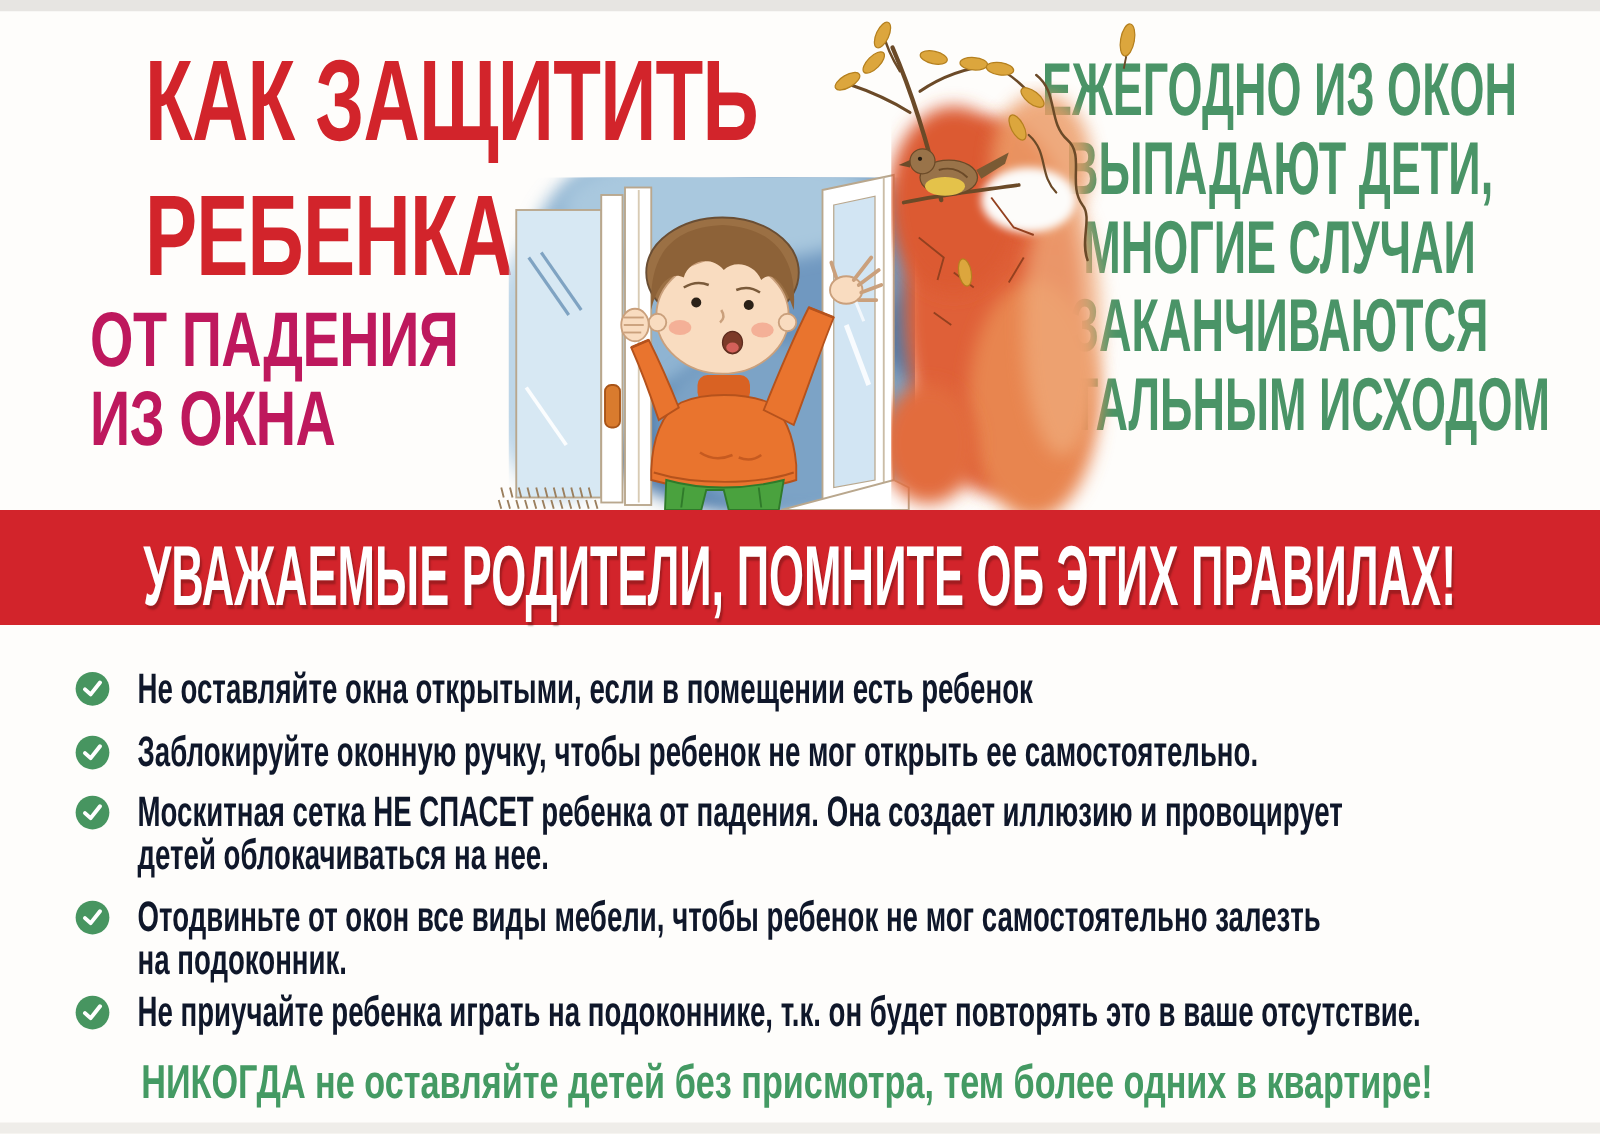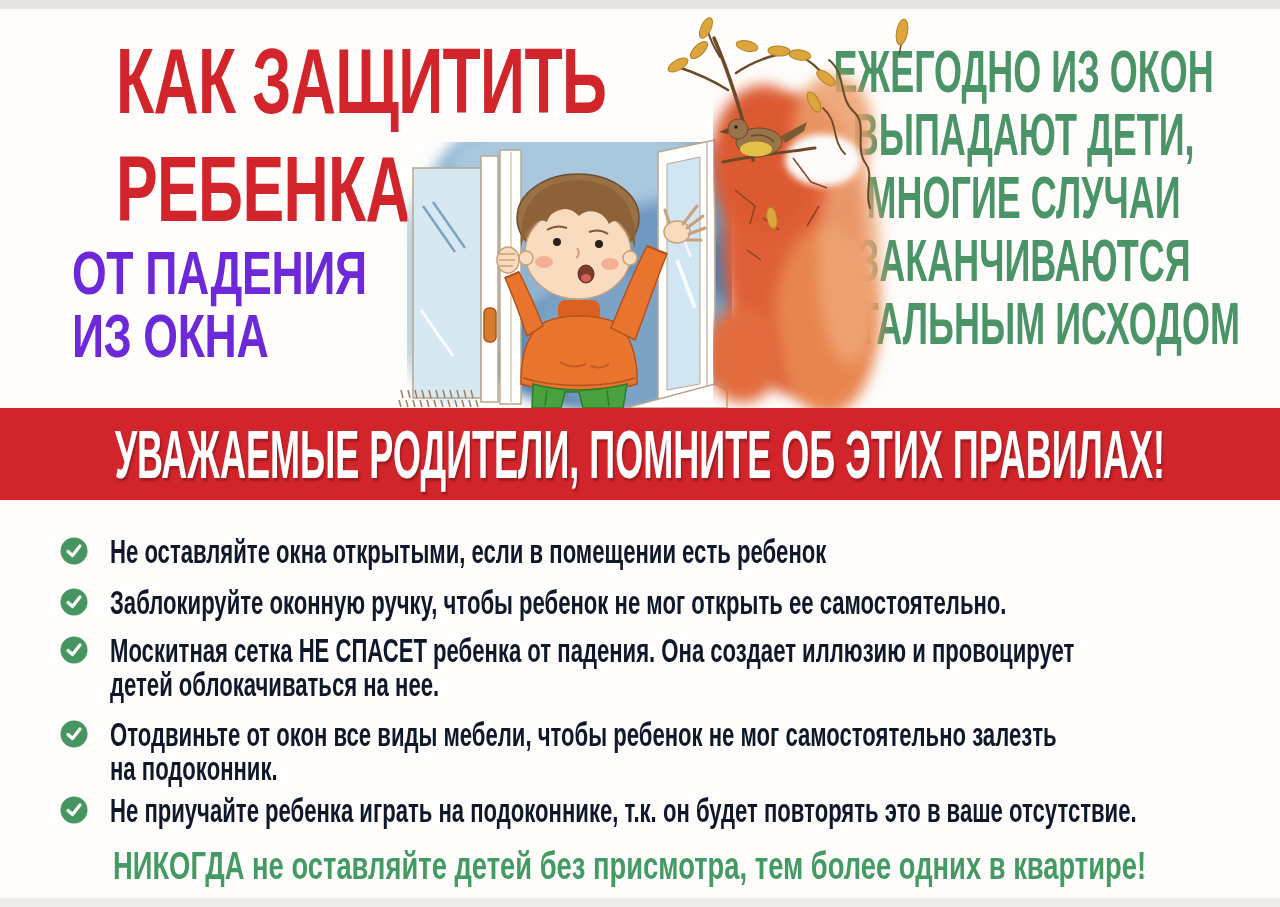--- a/index.html
+++ b/index.html
@@ -11,41 +11,41 @@
   .edge-strip{position:absolute;left:0;width:1280px;}
   #strip-top{top:0;height:9px;background:#e7e5e2;}
   #strip-bottom{top:898px;height:9px;background:#efede9;}
 
   
   #title-block{position:absolute;left:72px;top:27px;color:#d2242b;margin-left:44px;}
   .title-line{
     font-size:92px;font-weight:bold;line-height:108px;white-space:nowrap;
     transform:scaleX(0.68);transform-origin:left top;letter-spacing:-1px;
   }
-  #subtitle-block{position:absolute;left:72px;top:241px;color:#6d28d9;}
+  #subtitle-block{position:absolute;left:72px;top:241px;color:#be185d;}
   .subtitle-line{
     font-size:62px;font-weight:bold;line-height:63px;white-space:nowrap;
     transform:scaleX(0.72);transform-origin:left top;letter-spacing:-0.5px;
   }
 
   
   #stats-block{position:absolute;right:40px;top:40px;text-align:center;color:#4a9467;}
   .stats-line{
     font-size:60px;font-weight:bold;line-height:63px;white-space:nowrap;
     transform:scaleX(0.60);transform-origin:right top;
   }
 
   
   #illustration{position:absolute;left:395px;top:10px;width:530px;height:400px;overflow:hidden;}
   #illustration svg{width:100%;height:100%;display:block;}
 
   
   #banner{
     position:absolute;left:0;top:408px;width:1280px;height:92px;background:#d2242b;
-    display:flex;align-items:center;justify-content:center;
+    display:flex;align-items:flex-end;justify-content:center;
   }
   #banner-text{
     color:#ffffff;font-size:68px;font-weight:bold;white-space:nowrap;
     transform:scaleX(0.53);transform-origin:center center;
     text-shadow:3px 3px 2px rgba(70,15,12,0.35);
   }
 
   
   .rule{position:absolute;left:60px;width:1200px;}
   .rule .check{position:absolute;left:0;top:3px;width:28px;height:28px;}

